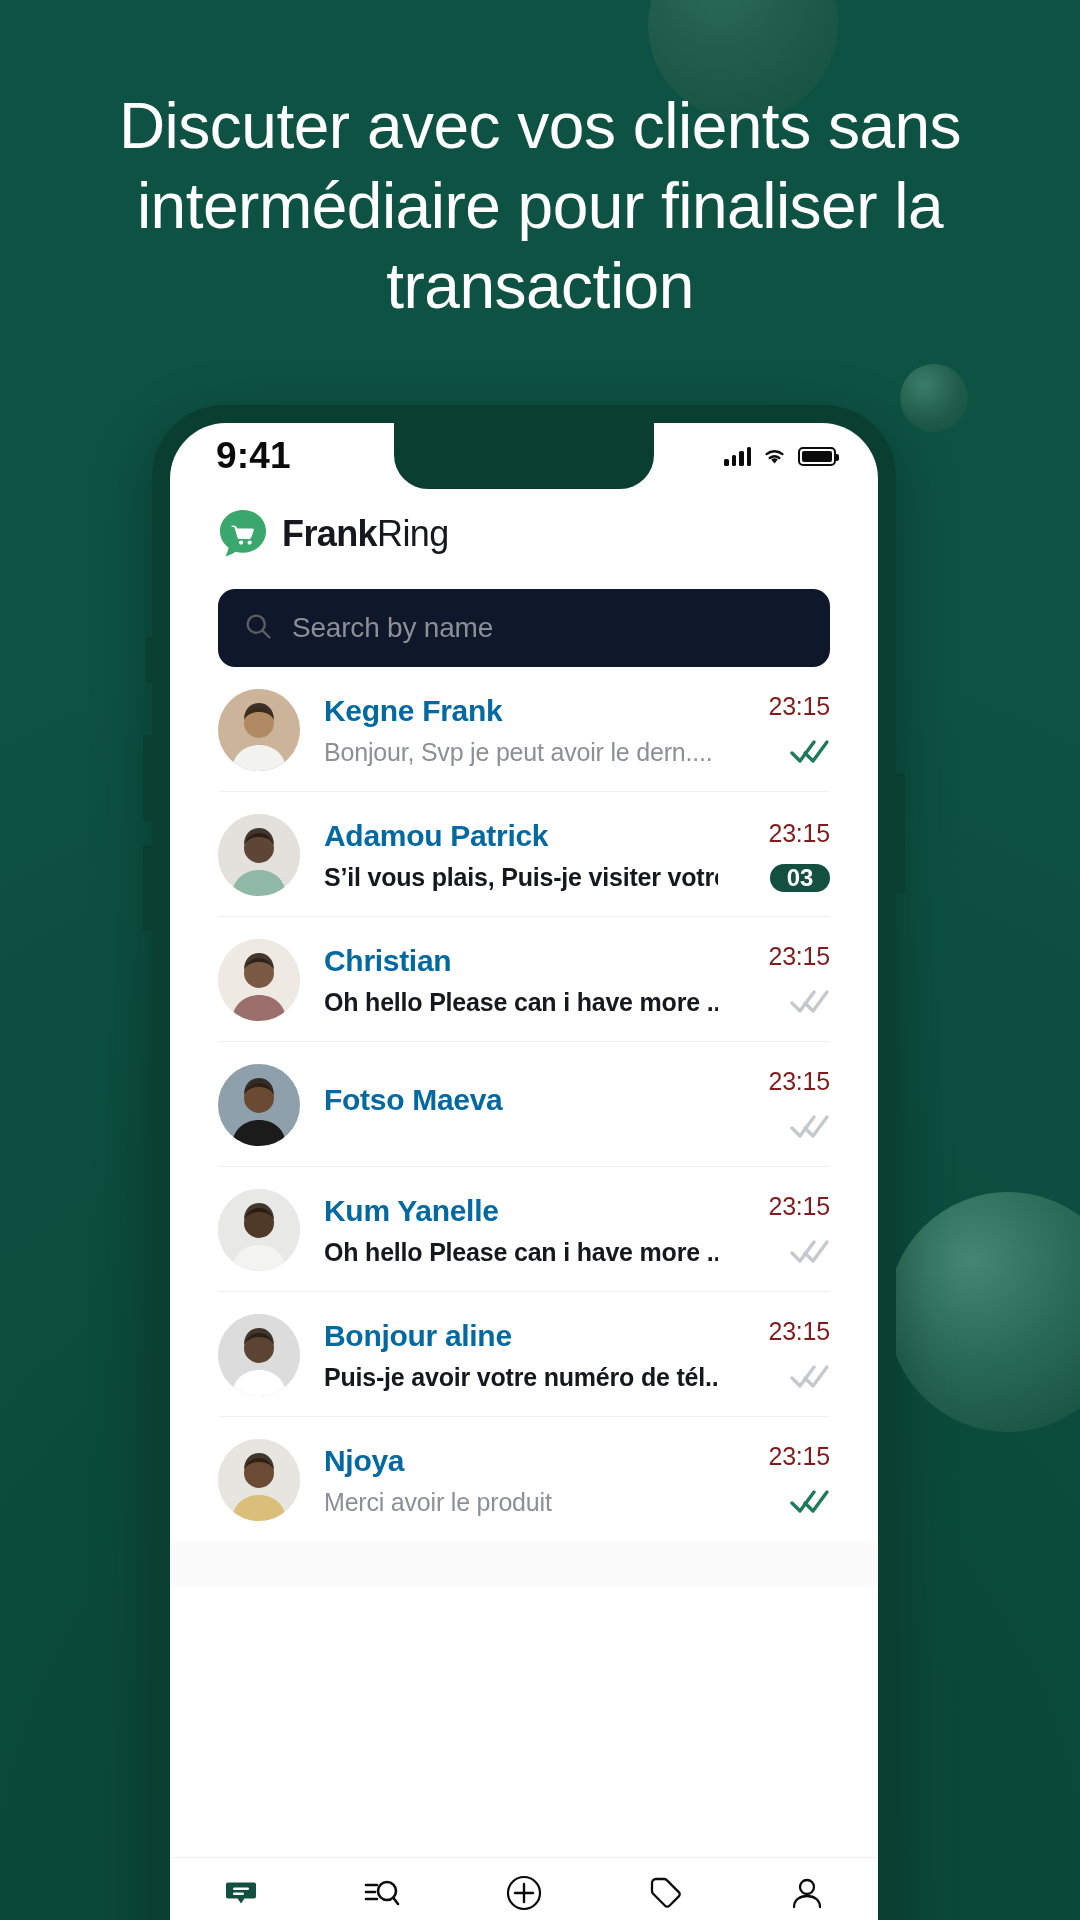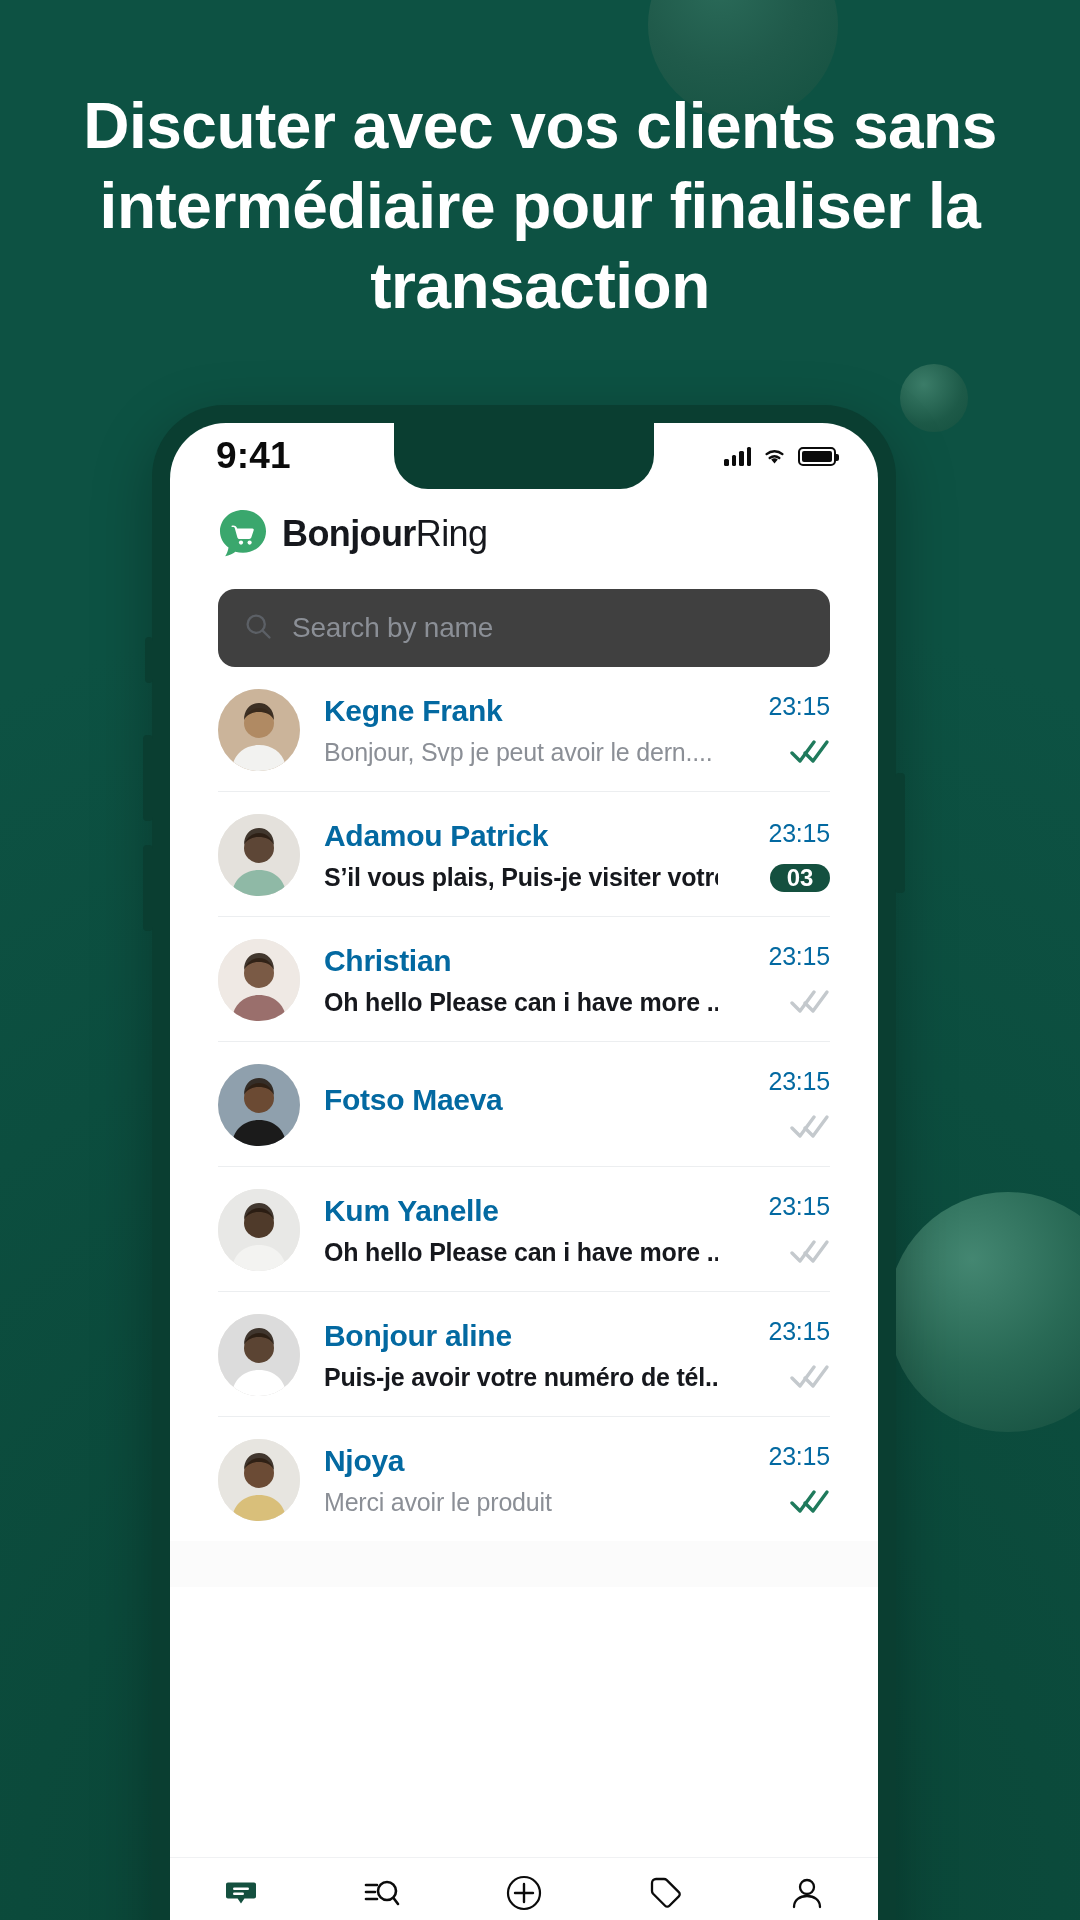--- a/index.html
+++ b/index.html
@@ -37,21 +37,21 @@
   .sph4{
     width:60px;height:60px; left:168px; top:1660px;
     background:radial-gradient(circle at 35% 30%, #2e6c59 0%, #14503f 100%);
     opacity:.5;
   }
 
   
   .headline{
     position:absolute; left:0; top:86px; width:1080px;
     text-align:center; color:#ffffff;
-    font-weight:700; font-size:64px; line-height:80px;
+    font-weight:400; font-size:64px; line-height:80px;
     letter-spacing:-0.5px;
     padding:0 70px;
   }
 
   
   .phone{
     position:absolute; left:152px; top:405px;
     width:744px; height:1580px;
     background:#0a3e31;
     border-radius:72px 72px 0 0;
@@ -96,21 +96,21 @@
   
   .brandrow{ display:flex; align-items:center; gap:14px; padding:20px 0 0 48px; }
   .logo-mark{
     width:50px; height:50px; position:relative; flex:none;
   }
   .brand-text{ font-size:36px; letter-spacing:-0.6px; color:#16181d; font-weight:400; }
   .brand-text b{ font-weight:700; }
 
   
   .searchbar{
-    margin:30px 48px 0 48px; height:78px; background:#404040;
+    margin:30px 48px 0 48px; height:78px; background:#0f172a;
     border-radius:17px; display:flex; align-items:center; gap:19px;
     padding:0 26px;
   }
   .search-ph{ font-size:28px; color:#8b8f96; letter-spacing:-0.2px; }
 
   
   .chatlist{ padding:0 48px; }
   .chatrow{
     display:flex; align-items:center; gap:24px;
     padding:22px 0 20px 0;
@@ -132,21 +132,21 @@
   .prev{
     font-size:25px; letter-spacing:-0.2px;
     white-space:nowrap; overflow:hidden;
   }
   .prev.read{ color:#8b8f96; font-weight:400; }
   .prev.unread{ color:#16181d; font-weight:600; }
   .side{
     flex:none; width:88px; text-align:right;
     display:flex; flex-direction:column; align-items:flex-end; gap:16px;
   }
-  .time{ font-size:25px; color:#0369a1; letter-spacing:-0.2px; }
+  .time{ font-size:25px; color:#7f1d1d; letter-spacing:-0.2px; }
   .badge{
     min-width:60px; height:28px; border-radius:20px; background:#14503f;
     color:#fff; font-size:24px; font-weight:600;
     display:flex; align-items:center; justify-content:center; padding:0 14px;
   }
 
   
   .tabbar{
     position:absolute; left:0; bottom:0; width:708px; height:128px;
     background:#ffffff; border-top:1.5px solid #f0f1f3;
@@ -202,21 +202,21 @@
 
     <div class="brandrow">
       <div class="logo-mark">
         <svg width="50" height="50" viewBox="0 0 50 50">
           <path d="M25 1C12.3 1 2 10.5 2 22.2c0 6.6 3.3 12.5 8.5 16.3-.4 3-1.6 6.2-3.3 8.7 3.8-.6 7.6-2.5 10.2-4.4 2.4.7 4.9 1 7.6 1 12.7 0 23-9.5 23-21.6S37.7 1 25 1z" fill="#3aa76d"></path>
           <path d="M14.6 16.5c2.6-.2 3.9 1 4.6 3.1h15.2c1 0 1.6.8 1.3 1.7l-2.4 7.3c-.3.9-1.1 1.4-2 1.4H21.3c-.9 0-1.7-.6-1.9-1.5l-2.6-9.3c-.2-.8-.6-1.2-2.2-1.2-.8 0-1.2-.4-1.2-.8 0-.4.4-.7 1.2-.7z" fill="#ffffff"></path>
           <circle cx="23" cy="33.6" r="2.1" fill="#ffffff"></circle>
           <circle cx="31.6" cy="33.6" r="2.1" fill="#ffffff"></circle>
         </svg>
       </div>
-      <div class="brand-text"><b>Bonjour</b><span>Ring</span></div>
+      <div class="brand-text"><b>Frank</b><span>Ring</span></div>
     </div>
 
     <div class="searchbar">
       <span>
         <svg width="29" height="29" viewBox="0 0 29 29">
             <circle cx="12.2" cy="12.2" r="8.6" stroke="#5c6066" stroke-width="2.3" fill="none"></circle>
             <line x1="18.6" y1="18.6" x2="25.5" y2="25.5" stroke="#5c6066" stroke-width="2.3" stroke-linecap="round"></line>
           </svg>
       </span>
       <span class="search-ph">Search by name</span>

